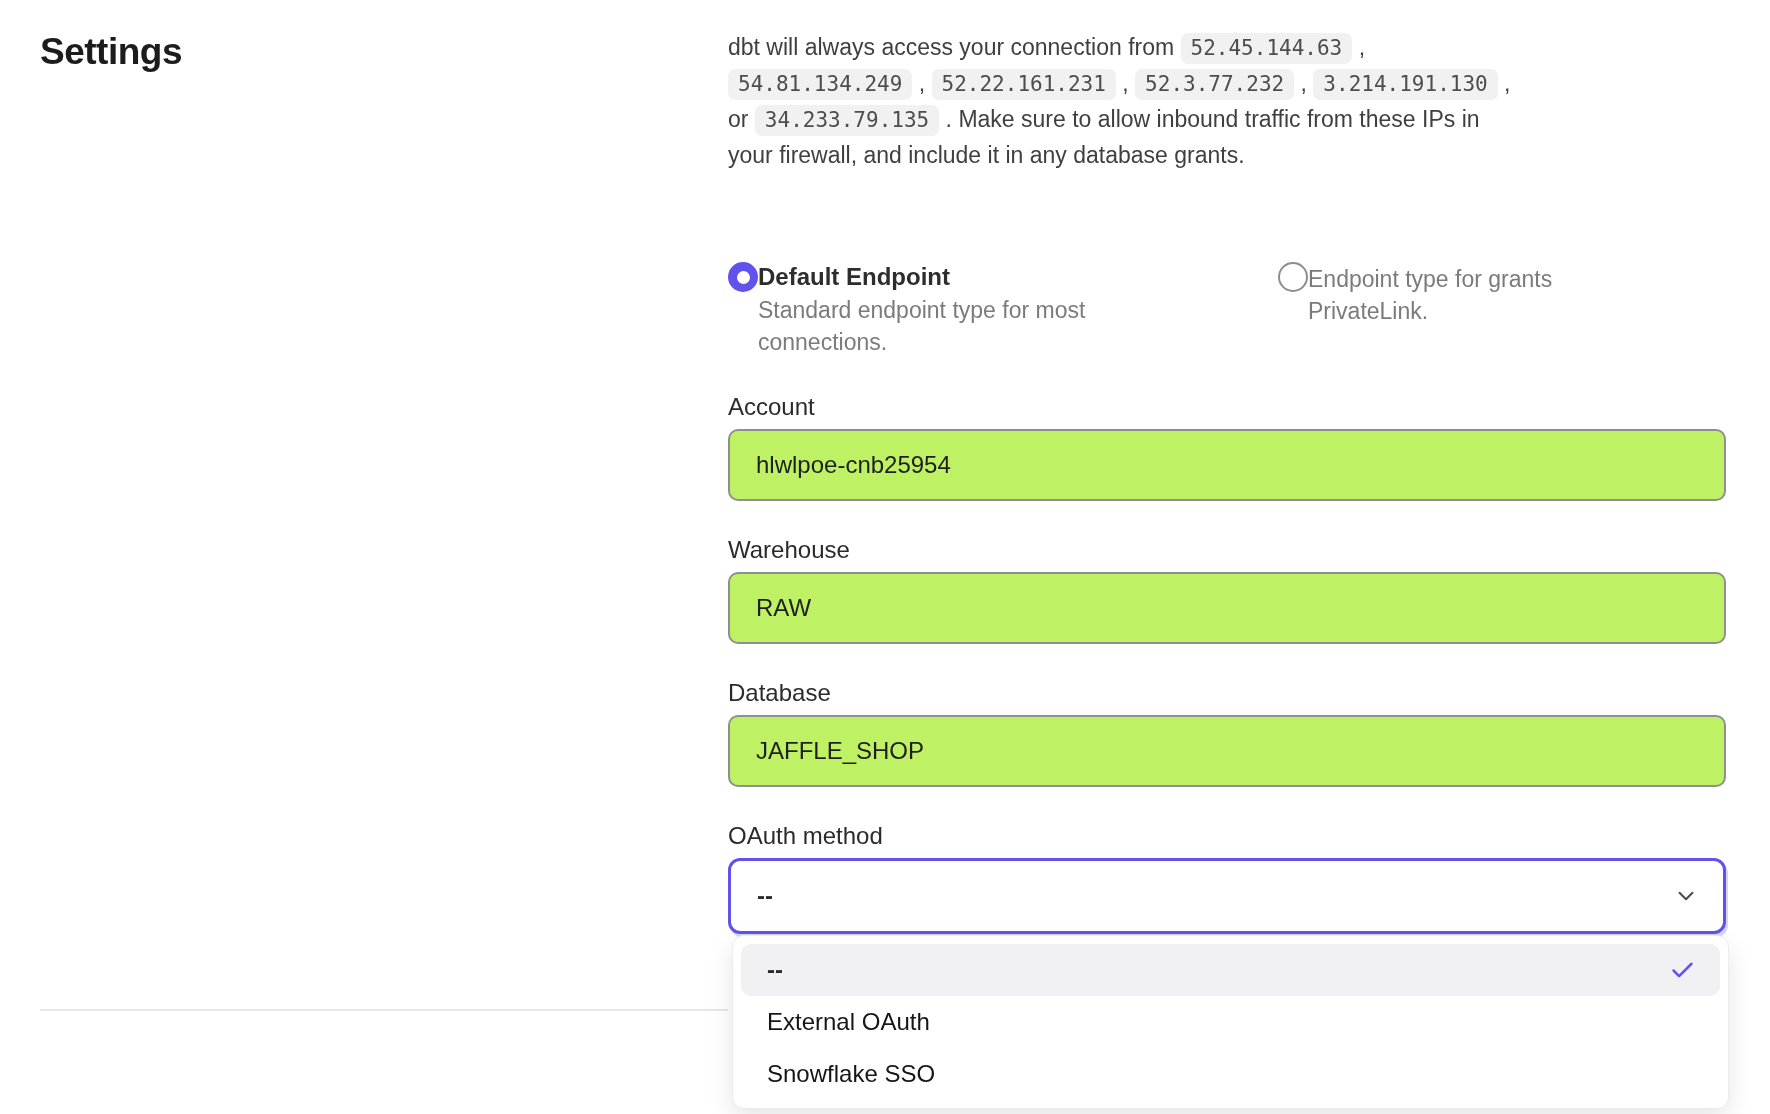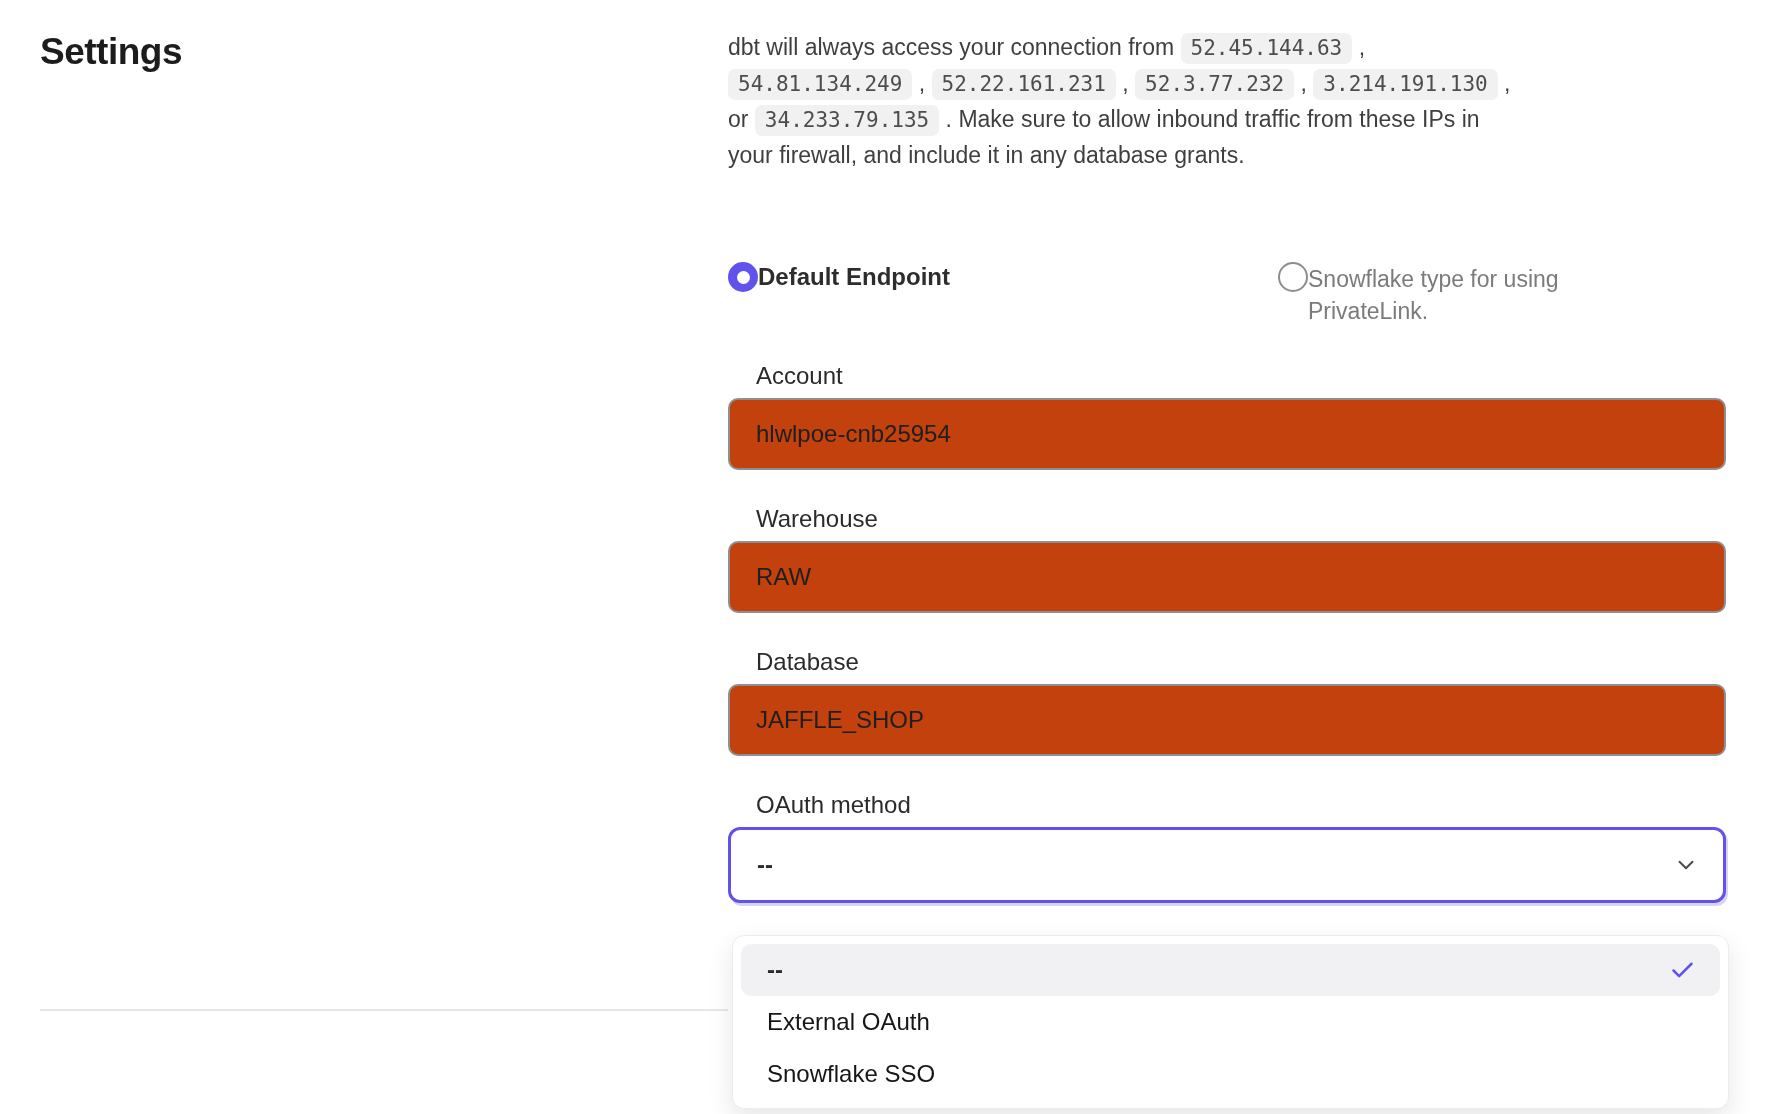--- a/index.html
+++ b/index.html
@@ -60,27 +60,27 @@
     font-size: 17px; font-weight: 600;
     margin-left: 10px; position: relative; top: -2px;
     cursor: pointer;
   }
   .radio-desc { display: block; font-size: 23px; line-height: 32px; color: #7b7b7b; margin-top: 2px; }
   .radio-item.first .radio-desc { max-width: 345px; }
   .radio-item.second .radio-desc { max-width: 255px; }
 
   
   .field { margin-top: 34px; }
-  .field-label { display: block; font-size: 24px; font-weight: 500; color: #2b2b2b; line-height: 30px; margin-bottom: 7px; margin-left: 28px; }
+  .field-label { display: block; font-size: 24px; font-weight: 500; color: #2b2b2b; line-height: 30px; margin-bottom: 7px; }
   .text-input {
     width: 100%; height: 72px;
     border: 2px solid #8f8f8f; border-radius: 10px;
     padding: 0 26px; font-size: 24px; color: #1f1f1f;
     font-family: "Liberation Sans", "DejaVu Sans", sans-serif;
-    background: #c2410c; outline: none;
+    background: #bef264; outline: none;
   }
   .select {
     width: 100%; height: 76px;
     border: 3px solid #6152eb; border-radius: 12px;
     background: #ffffff;
     display: flex; align-items: center; justify-content: space-between;
     padding: 0 24px 0 26px;
     box-shadow: 2px 3px 0 0 rgba(97, 82, 235, 0.25);
     cursor: pointer;
   }
@@ -123,27 +123,28 @@
     <p class="ip-note"><span>dbt will always access your connection from </span><code class="chip">52.45.144.63</code><span> , </span><code class="chip">54.81.134.249</code><span> , </span><code class="chip">52.22.161.231</code><span> , </span><code class="chip">52.3.77.232</code><span> , </span><code class="chip">3.214.191.130</code><span> , or </span><code class="chip">34.233.79.135</code><span> . Make sure to allow inbound traffic from these IPs in your firewall, and include it in any database grants.</span></p>
 
     <div class="radio-group">
 
       <div class="radio-item first">
         <span class="radio selected">
             <span class="dot"></span>
           </span>
         <span class="radio-text">
           <span class="radio-label">Default Endpoint</span>
+          <span class="radio-desc">Standard endpoint type for most connections.</span>
         </span>
       </div>
 
       <div class="radio-item second">
         <span class="radio"></span>
         <span class="radio-text">
-          <span class="radio-desc">Snowflake type for using PrivateLink.</span>
+          <span class="radio-desc">Endpoint type for grants PrivateLink.</span>
         </span>
       </div>
 
     </div>
 
     <div class="field">
       <label class="field-label">Account</label>
       <input class="text-input" type="text" value="hlwlpoe-cnb25954" style="">
     </div>
 

